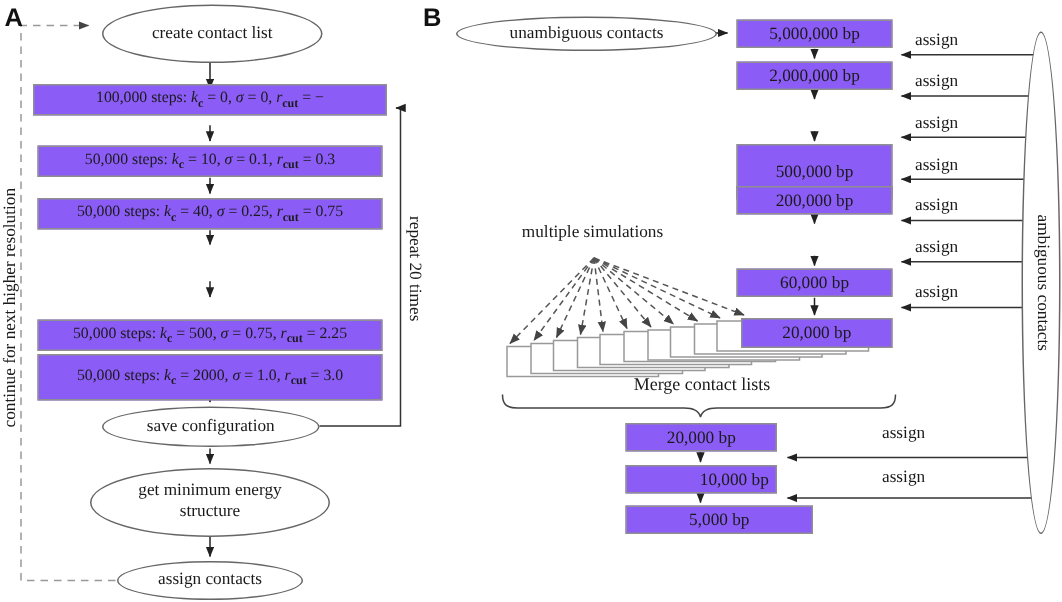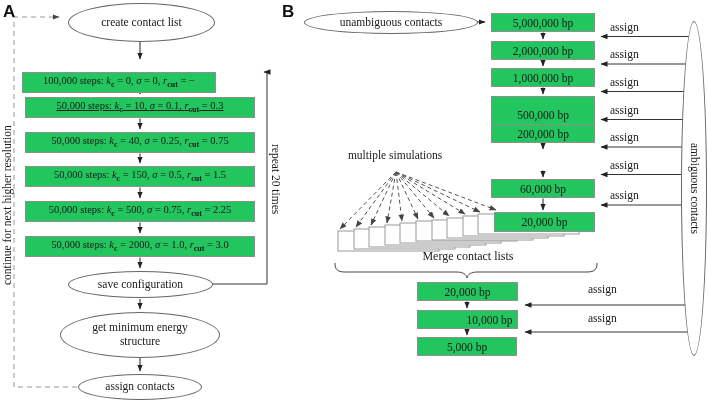--- a/index.html
+++ b/index.html
@@ -2,21 +2,21 @@
 <html><head>
 <meta charset="utf-8">
 <style>
   html,body{margin:0;padding:0;background:#fff;}
   #fig{position:relative;width:708px;height:401px;background:#ffffff;
        font-family:"Liberation Serif", serif;color:#1a1a1a;overflow:hidden;}
   #connectors{position:absolute;left:0;top:0;width:708px;height:401px;}
   .abs{position:absolute;}
   .panel-label{font-family:"Liberation Sans", sans-serif;font-weight:bold;
                font-size:17px;color:#111;}
-  .box{position:absolute;background:#22c55e;border:1px solid #8f8f8f;
+  .box{position:absolute;background:#8b5cf6;border:1px solid #8f8f8f;
        display:flex;align-items:center;justify-content:center;
        font-size:10.5px;white-space:nowrap;box-sizing:border-box;}
   .bpbox{font-size:11.5px;}
   .ellipse{position:absolute;background:#fff;border:1px solid #666;
            border-radius:50%;display:flex;flex-direction:column;align-items:center;
            justify-content:center;text-align:center;font-size:11.5px;line-height:1.2;
            box-sizing:border-box;}
   .lbl{position:absolute;font-size:11.5px;white-space:nowrap;}
   .vlbl-down{position:absolute;writing-mode:vertical-rl;font-size:11.5px;
              text-align:center;white-space:nowrap;}
@@ -109,33 +109,33 @@
     <line x1="692" y1="305" x2="525" y2="305" stroke="#333" marker-end="url(#ah)"></line>
     <line x1="692" y1="332" x2="525" y2="332" stroke="#333" marker-end="url(#ah)"></line>
   </svg>
 
   <div class="abs panel-label" style="left:3px;top:2px;">A</div>
 
   <div class="ellipse" style="left:68px;top:3px;width:147px;height:39px;align-items:center;">
     <div>create contact list</div>
   </div>
 
-  <div class="box" style="left:22px;top:72px;width:194px;height:21px;">
+  <div class="box" style="left:22px;top:56px;width:236px;height:21px;">
     <span class="nowrap">
       <span>100,000 steps:</span>
       <span class="mi">k</span><sub class="bsub">c</sub>
       <span>= 0,</span>
       <span class="mi">σ</span>
       <span>= 0,</span>
       <span class="mi">r</span><sub class="bsub">cut</sub>
       <span>= −</span>
     </span>
   </div>
 
-  <div class="box" style="left:25px;top:97px;width:230px;height:21px;text-decoration:underline;">
+  <div class="box" style="left:25px;top:97px;width:230px;height:21px;">
     <span class="nowrap">
       <span>50,000 steps:</span>
       <span class="mi">k</span><sub class="bsub">c</sub>
       <span>= 10,</span>
       <span class="mi">σ</span>
       <span>= 0.1,</span>
       <span class="mi">r</span><sub class="bsub">cut</sub>
       <span>= 0.3</span>
     </span>
   </div>
@@ -145,45 +145,34 @@
       <span>50,000 steps:</span>
       <span class="mi">k</span><sub class="bsub">c</sub>
       <span>= 40,</span>
       <span class="mi">σ</span>
       <span>= 0.25,</span>
       <span class="mi">r</span><sub class="bsub">cut</sub>
       <span>= 0.75</span>
     </span>
   </div>
 
-  <div class="box" style="left:25px;top:166px;width:230px;height:21px;">
-    <span class="nowrap">
-      <span>50,000 steps:</span>
-      <span class="mi">k</span><sub class="bsub">c</sub>
-      <span>= 150,</span>
-      <span class="mi">σ</span>
-      <span>= 0.5,</span>
-      <span class="mi">r</span><sub class="bsub">cut</sub>
-      <span>= 1.5</span>
-    </span>
-  </div>
-
-  <div class="box" style="left:25px;top:201px;width:230px;height:21px;">
+
+  <div class="box" style="left:25px;top:213px;width:230px;height:21px;">
     <span class="nowrap">
       <span>50,000 steps:</span>
       <span class="mi">k</span><sub class="bsub">c</sub>
       <span>= 500,</span>
       <span class="mi">σ</span>
       <span>= 0.75,</span>
       <span class="mi">r</span><sub class="bsub">cut</sub>
       <span>= 2.25</span>
     </span>
   </div>
 
-  <div class="box" style="left:25px;top:236px;width:230px;height:21px;">
+  <div class="box" style="left:25px;top:236px;width:230px;height:31px;">
     <span class="nowrap">
       <span>50,000 steps:</span>
       <span class="mi">k</span><sub class="bsub">c</sub>
       <span>= 2000,</span>
       <span class="mi">σ</span>
       <span>= 1.0,</span>
       <span class="mi">r</span><sub class="bsub">cut</sub>
       <span>= 3.0</span>
     </span>
   </div>
@@ -209,23 +198,20 @@
 
   <div class="ellipse" style="left:304px;top:11px;width:174px;height:23px;">
     <div>unambiguous contacts</div>
   </div>
 
   <div class="box bpbox" style="left:491px;top:13px;width:104px;height:19px;">
       <span>5,000,000 bp</span>
     </div>
   <div class="box bpbox" style="left:491px;top:41px;width:104px;height:19px;">
       <span>2,000,000 bp</span>
-    </div>
-  <div class="box bpbox" style="left:491px;top:68px;width:104px;height:19px;">
-      <span>1,000,000 bp</span>
     </div>
   <div class="box bpbox" style="left:491px;top:96px;width:104px;height:37px;">
       <span>500,000 bp</span>
     </div>
   <div class="box bpbox" style="left:491px;top:124px;width:104px;height:19px;">
       <span>200,000 bp</span>
     </div>
   <div class="box bpbox" style="left:491px;top:179px;width:104px;height:19px;">
       <span>60,000 bp</span>
     </div>
@@ -244,21 +230,21 @@
   <div class="lbl ctr" style="left:330px;top:149px;width:130px;">multiple simulations</div>
 
   <div class="lbl ctr" style="left:408px;top:249px;width:120px;font-size:12px;">Merge contact lists</div>
 
   <div class="box bpbox" style="left:417px;top:282px;width:101px;height:19px;">
       <span>20,000 bp</span>
     </div>
   <div class="box bpbox" style="left:417px;top:310px;width:101px;height:19px;padding-left:44px;">
       <span>10,000 bp</span>
     </div>
-  <div class="box bpbox" style="left:417px;top:337px;width:100px;height:19px;">
+  <div class="box bpbox" style="left:417px;top:337px;width:125px;height:19px;">
       <span>5,000 bp</span>
     </div>
 
   <div class="lbl" style="left:588px;top:283px;">assign</div>
   <div class="lbl" style="left:588px;top:312px;">assign</div>
 
   <div class="ellipse" style="left:681px;top:21px;width:26px;height:335px;">
     <span style="writing-mode:vertical-rl;font-size:11.5px;">ambiguous contacts</span>
   </div>
 

